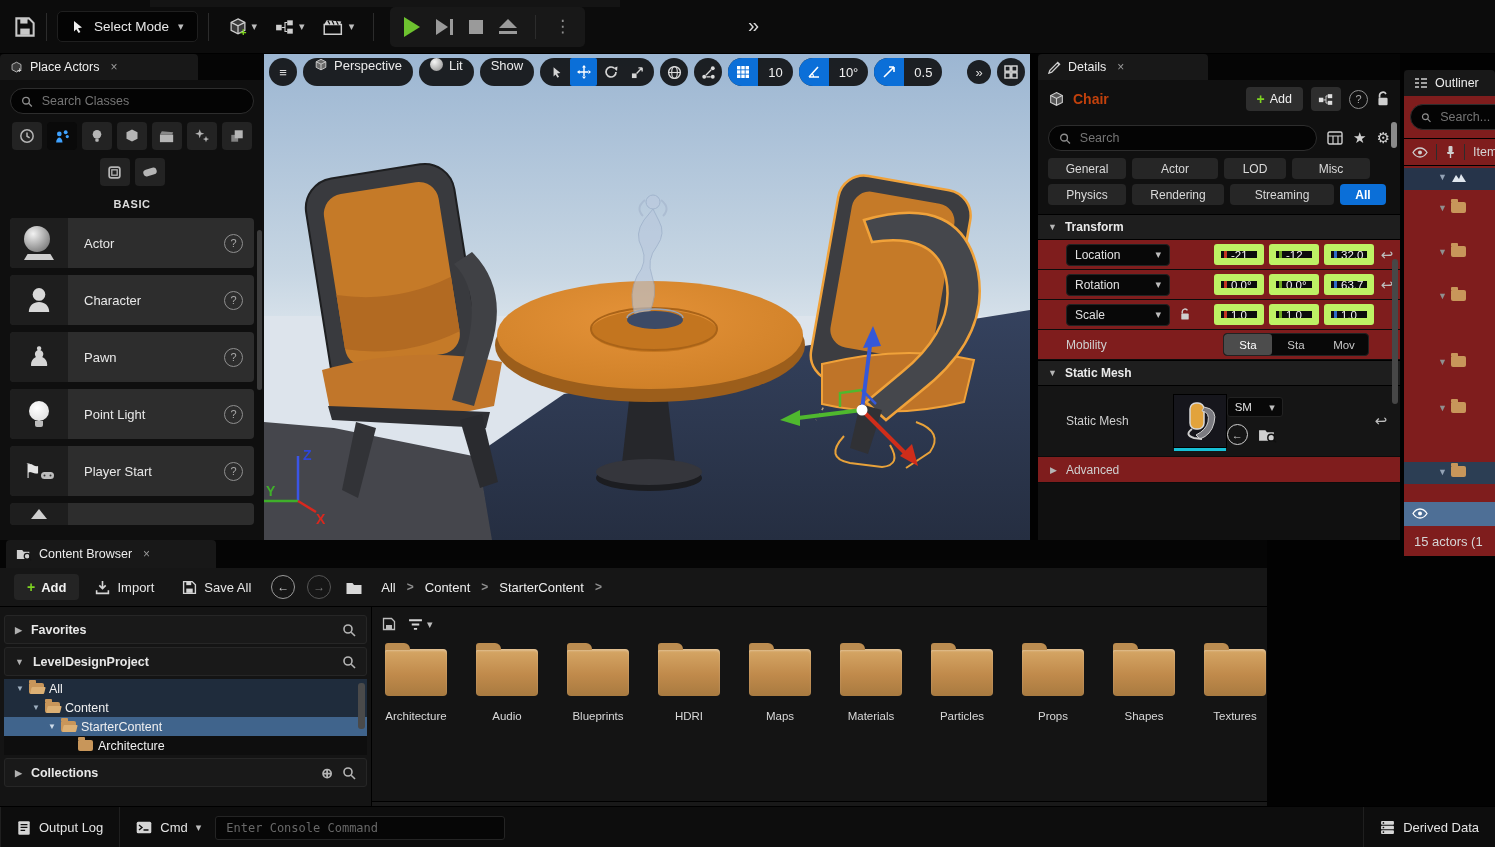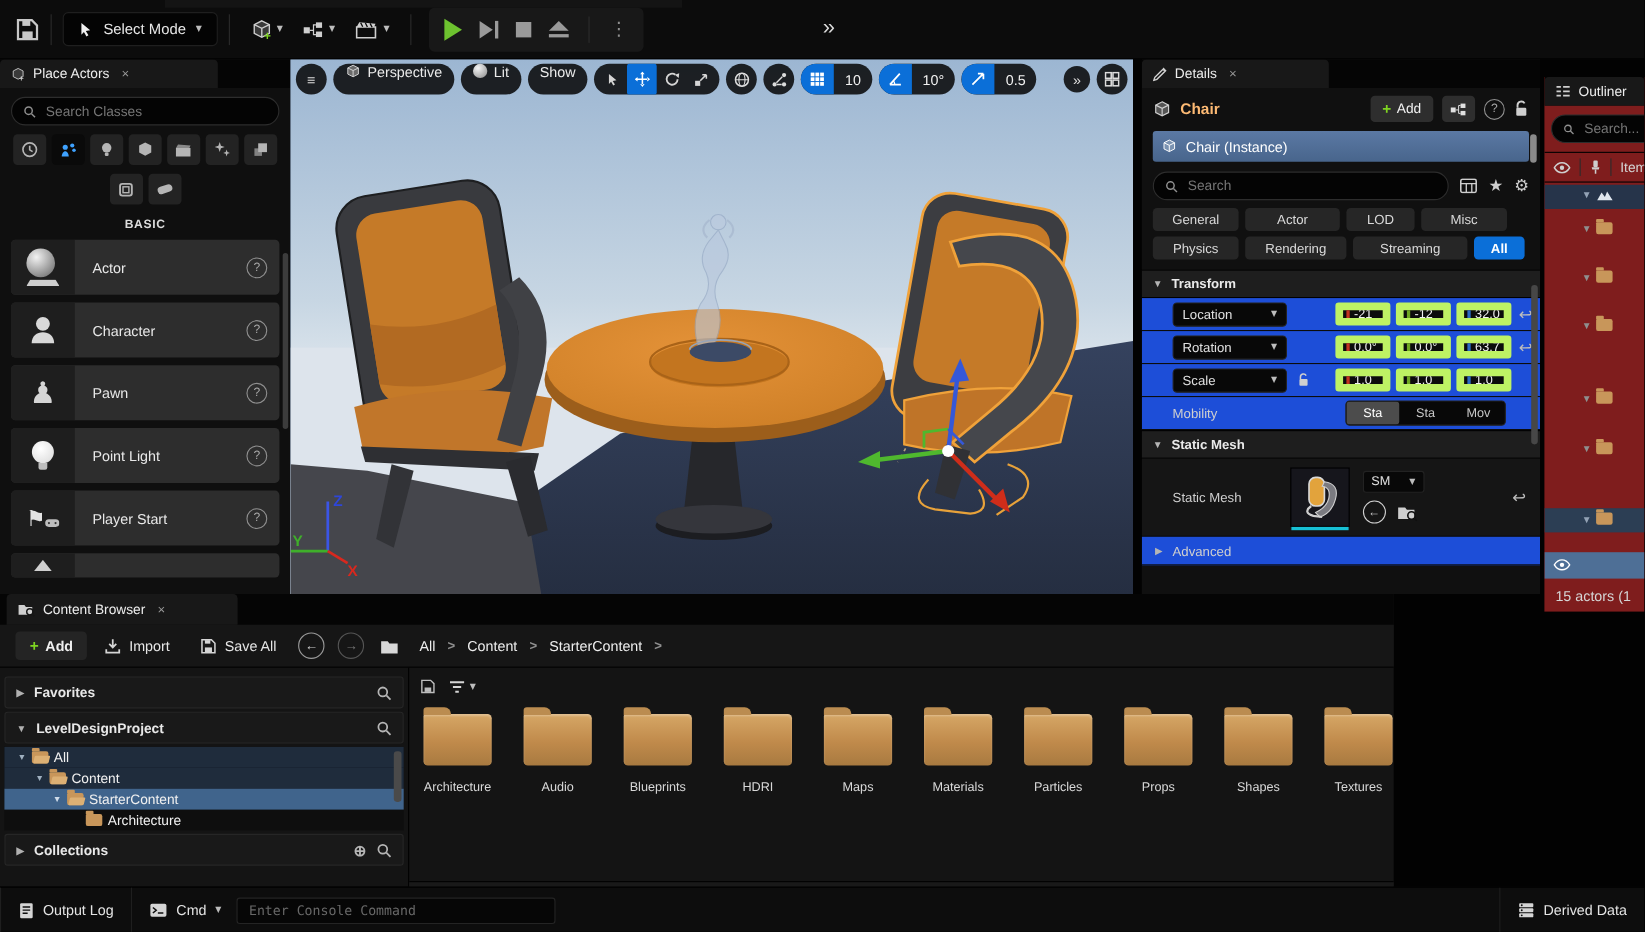--- a/index.html
+++ b/index.html
@@ -62,47 +62,47 @@
   .vcirc{background:rgba(16,17,19,.92);border-radius:50%;width:28px;height:28px;display:flex;align-items:center;justify-content:center;color:#dcdcdc;flex:none;}
   .vseg{width:27px;height:28px;display:flex;align-items:center;justify-content:center;color:#d5d5d5;}
   .vseg.active{background:#0b6fd8;border-radius:2px;color:#fff;}
   .snap-pill{background:rgba(16,17,19,.92);border-radius:14px;height:28px;display:flex;align-items:center;padding:0;overflow:hidden;flex:none;}
   .snap-pill .seg-on{background:#0b6fd8;width:30px;height:28px;display:flex;align-items:center;justify-content:center;color:#fff;}
   .snap-pill .val{padding:0 10px;color:#f0f0f0;font-size:13px;}
 
   
   #details{left:1038px;top:54px;width:362px;height:486px;background:#101010;overflow:hidden;box-sizing:border-box;}
   #det-header{display:flex;align-items:center;gap:8px;padding:7px 10px 5px;}
-  #det-header .name{font-size:14px;font-weight:bold;color:#fdba74;flex:1;}
+  #det-header .name{font-size:14px;font-weight:bold;color:#c2410c;flex:1;}
   .det-btn{background:#2e2e2e;border-radius:4px;height:24px;display:flex;align-items:center;justify-content:center;gap:5px;padding:0 11px;color:#f0f0f0;font-size:12.5px;}
   .plus-g{color:#7ed321;font-weight:bold;font-size:14px;}
   #instance-row{margin:3px 10px 0;height:28px;background:linear-gradient(180deg,#5b79a4,#48658c);border-radius:3px;display:flex;align-items:center;gap:8px;padding:0 8px;color:#fff;font-size:13px;}
   #det-scroll1{position:absolute;right:3px;top:68px;width:6px;height:26px;background:#8a8a8a;border-radius:3px;}
   #det-search-row{display:flex;align-items:center;gap:10px;margin:9px 10px 7px;}
   .det-ic{color:#cfcfcf;font-size:15px;}
   .chiprow{display:flex;gap:6px;margin:0 10px 5px;}
   .chip{background:#262626;border-radius:4px;height:21px;display:flex;align-items:center;justify-content:center;color:#dadada;font-size:12px;}
   .chip.on{background:#0b6fd8;color:#fff;font-weight:bold;}
   .sec-head{background:#1e1e1e;border-top:1px solid #000;border-bottom:1px solid #000;height:24px;display:flex;align-items:center;gap:8px;padding-left:10px;font-size:12px;font-weight:bold;color:#eaeaea;}
   .sec-head .tri{font-size:9px;color:#b5b5b5;}
-  .prow{height:30px;display:flex;align-items:center;background:#1d4ed8;border-bottom:1px solid #0c0c0c;padding-left:28px;box-sizing:border-box;}
+  .prow{height:30px;display:flex;align-items:center;background:#7f1d1d;border-bottom:1px solid #0c0c0c;padding-left:28px;box-sizing:border-box;}
   .ddl{background:#080808;border:1px solid #222;border-radius:4px;height:22px;width:104px;display:flex;align-items:center;justify-content:space-between;padding:0 8px;font-size:12px;color:#e0e0e0;box-sizing:border-box;}
   .vals{display:flex;gap:5px;margin-left:auto;}
   .vbox{width:50px;height:21px;background:#0c0c0c;border:7px solid #bef264;border-radius:3px;display:flex;align-items:center;gap:4px;box-sizing:border-box;overflow:hidden;}
   .vbar{width:3px;height:13px;margin-left:3px;flex:none;}
   .vbox span{font-size:11.5px;color:#f2f2f2;}
   .undo{color:#bdbdbd;font-size:15px;width:26px;text-align:center;flex:none;}
   .plabel{font-size:12px;color:#cfcfcf;}
   .mob-seg{background:#080808;border-radius:4px;display:flex;margin-left:auto;margin-right:31px;overflow:hidden;border:1px solid #222;}
   .mob-seg div{width:48px;height:21px;display:flex;align-items:center;justify-content:center;font-size:11.5px;color:#c8c8c8;}
   .mob-seg .sel{background:#4c4c4c;color:#fff;border-radius:3px;}
   #sm-row{display:flex;align-items:center;background:#151515;border-bottom:1px solid #0c0c0c;padding:8px 0 8px 28px;}
   #sm-thumb{width:52px;height:52px;background:#101014;border:1px solid #000;position:relative;margin-left:44px;}
   #sm-thumb::after{content:"";position:absolute;left:0;right:0;bottom:-4px;height:3px;background:#17c0d6;}
-  #sm-col{display:flex;flex-direction:column;gap:7px;margin-left:12px;}
+  #sm-col{display:flex;flex-direction:column;gap:7px;margin-left:0;}
   .sm-dd{background:#080808;border:1px solid #222;border-radius:3px;height:20px;width:56px;display:flex;align-items:center;justify-content:space-between;padding:0 7px;font-size:11.5px;color:#e0e0e0;box-sizing:border-box;}
   #det-scroll2{position:absolute;right:2px;top:205px;width:6px;height:145px;background:#474747;border-radius:3px;}
 
   
   #outliner{left:1404px;top:70px;width:91px;height:486px;background:#7f1d1d;overflow:hidden;}
   #ol-search{margin:8px 6px;width:120px;}
   #ol-colhead{display:flex;align-items:center;gap:8px;height:26px;border-top:1px solid #000;border-bottom:1px solid #000;padding-left:8px;color:#d5d5d5;font-size:12.5px;width:200px;}
   .ol-mark{position:absolute;display:flex;align-items:center;gap:4px;left:34px;}
   .ol-row{position:absolute;left:0;width:200px;height:22px;}
   .mfol{width:15px;height:11px;background:#c8965a;border-radius:1px 2px 2px 2px;position:relative;flex:none;}
@@ -565,27 +565,20 @@
           <rect x="11" y="1" width="5" height="4.5" fill="currentColor"></rect>
           <rect x="11" y="8.5" width="5" height="4.5" fill="currentColor"></rect>
           <path d="M6 7.5h3V3h2M9 7.5V11h2" stroke="currentColor" fill="none"></path>
         </svg>
     </div>
     <div class="qmark" style="margin:0">?</div>
     <svg class="i" width="14" height="16" viewBox="0 0 12 14" style="color:#cfcfcf">
         <path d="M3 6V4a3 3 0 0 1 5.6-1.4" fill="none" stroke="currentColor" stroke-width="1.5"></path>
         <rect x="2" y="6" width="8" height="6.5" rx="1" fill="currentColor"></rect>
       </svg>
-  </div>
-  <div id="instance-row">
-    <svg class="i" width="14" height="14" viewBox="0 0 16 16" style="color:#fff">
-        <path d="M8 1.5l5.5 2.8v6.4L8 13.5 2.5 10.7V4.3z" fill="#7b93b2" stroke="currentColor"></path>
-        <path d="M2.5 4.3L8 7l5.5-2.7M8 7v6.5" stroke="currentColor" fill="none"></path>
-      </svg>
-    <span>Chair (Instance)</span>
   </div>
   <div id="det-scroll1"></div>
   <div id="det-search-row">
     <div class="searchpill" style="flex:1">
       <svg class="i" width="13" height="13" viewBox="0 0 14 14" style="color:#8f8f8f">
           <circle cx="6" cy="6" r="4" fill="none" stroke="currentColor" stroke-width="1.6"></circle>
           <line x1="9.2" y1="9.2" x2="13" y2="13" stroke="currentColor" stroke-width="1.6"></line>
         </svg>
       <input placeholder="Search" style="">
     </div>

